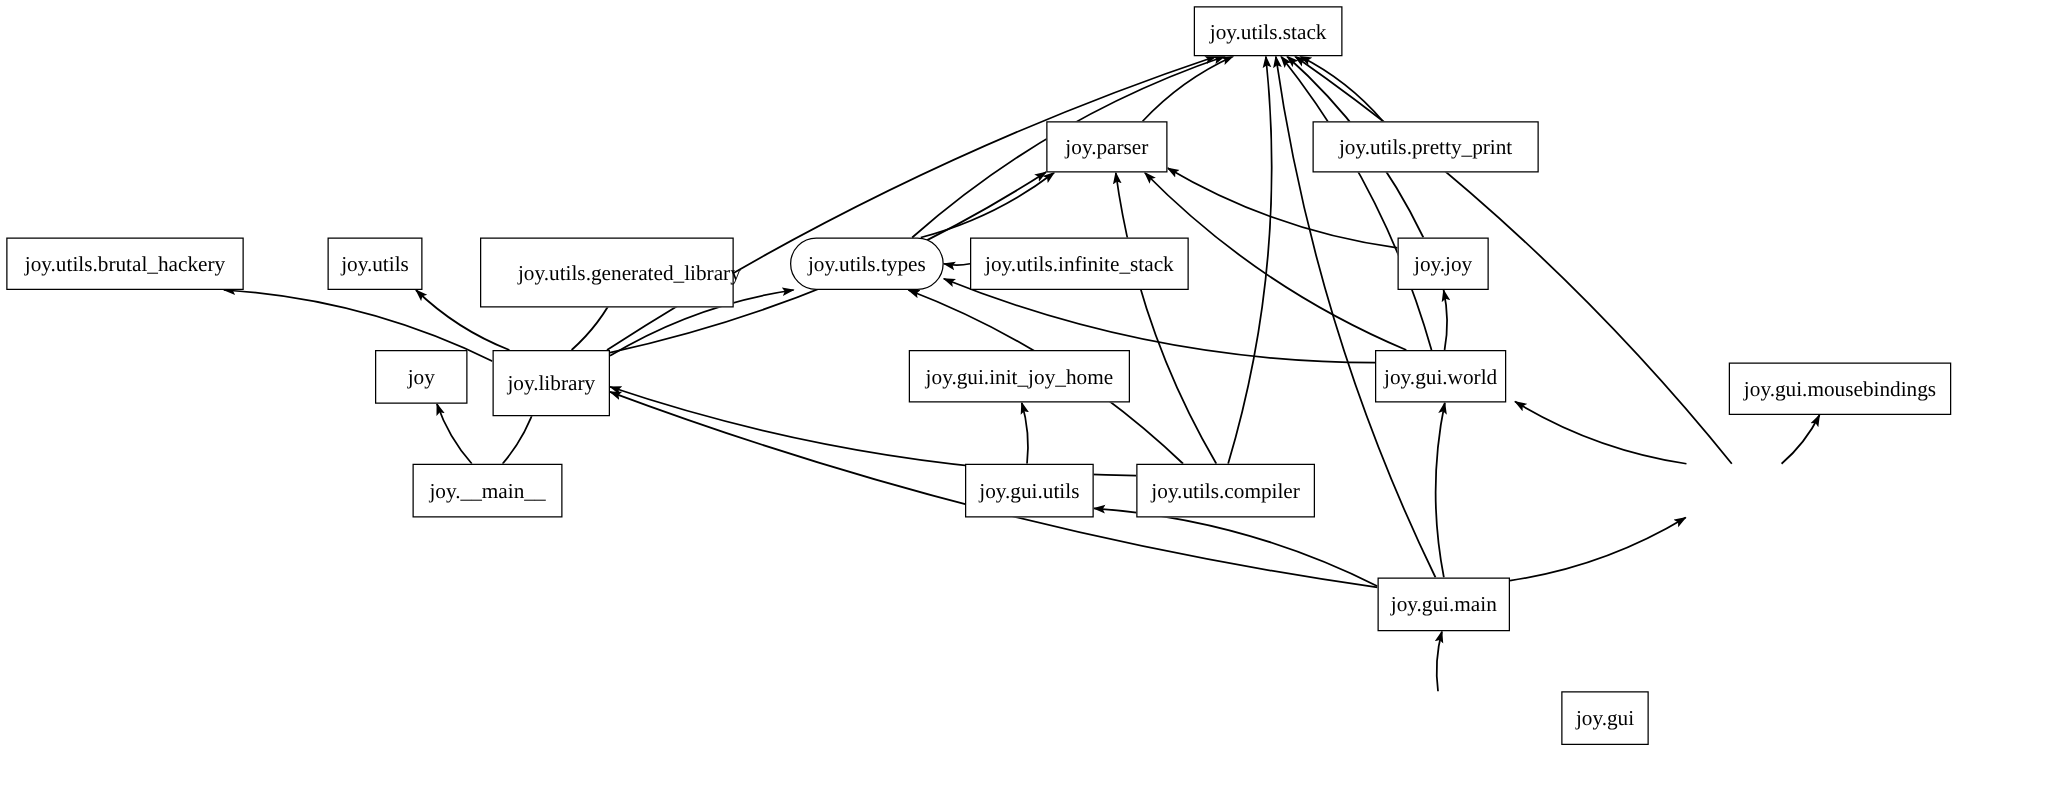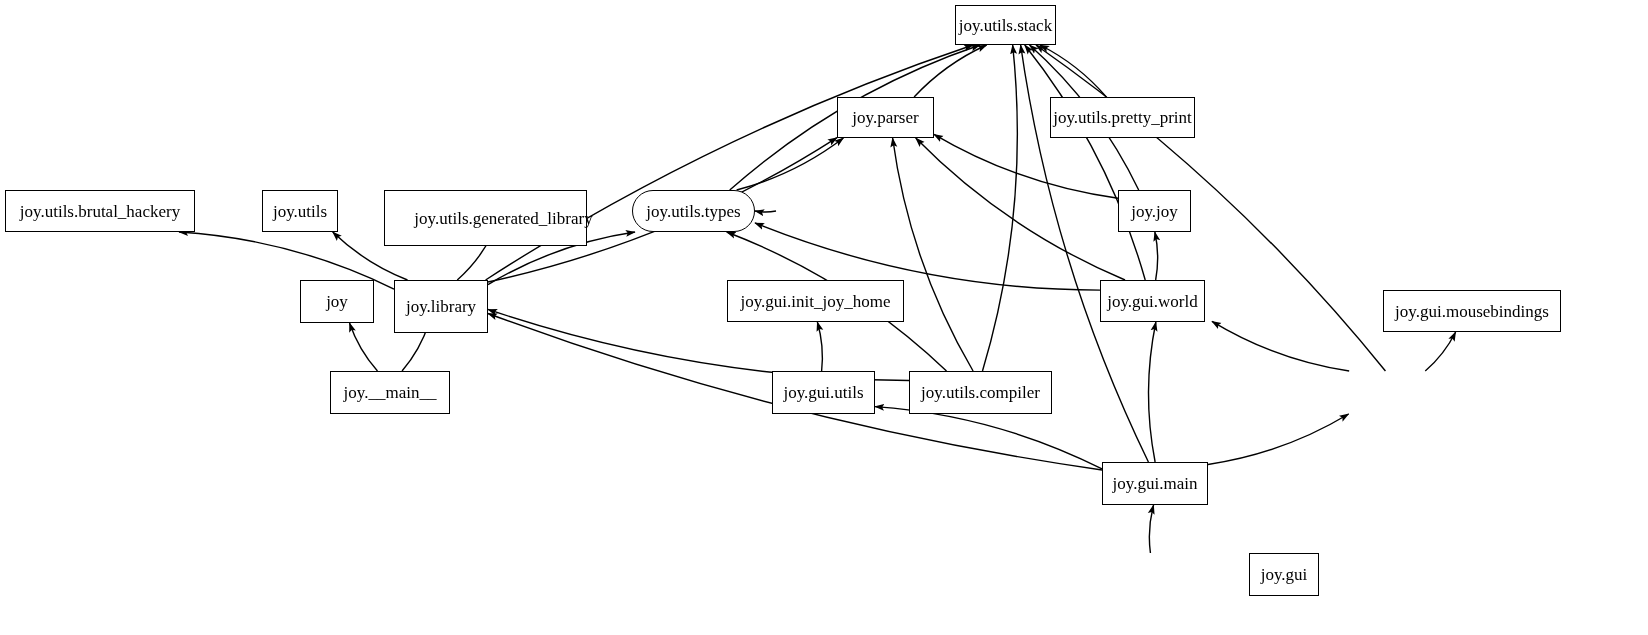--- a/index.html
+++ b/index.html
@@ -84,40 +84,43 @@
         <path d="M 1102,468.95098039215685 Q 994.7313725490196,415.0941176470588 875,406.6372549019608" marker-end="url(#arrowhead)"></path>
         <path d="M 1155.1178082191782,462 Q 1141.5013698630137,391.92328767123286 1155.8849315068494,322" marker-end="url(#arrowhead)"></path>
         <path d="M 1208,464.47435897435895 Q 1283.3510073260074,453.29789377289376 1348.607142857143,414" marker-end="url(#arrowhead)"></path>
         <path d="M 1148.4116684841877,462 Q 1052.012212261004,263.4615456751382 1020.6286804798256,45" marker-end="url(#arrowhead)"></path>
         <path d="M 1385.4496598639455,371 Q 1233.8868683752164,183.1367774065289 1035.9421768707482,45" marker-end="url(#arrowhead)"></path>
         <path d="M 1349.1693989071039,371 Q 1275.614006384245,359.8634745441757 1212,321.2930693069307" marker-end="url(#arrowhead)"></path>
         <path d="M 1425.2515337423313,371 Q 1444.3447852760737,354.5386503067485 1455.638036809816,332" marker-end="url(#arrowhead)"></path>
         <path d="M 1150.4175824175825,553 Q 1147.2,528.6835164835165 1153.5824175824175,505" marker-end="url(#arrowhead)"></path>
       </g>
   </svg>
-<div class="node" style="left: 955px; top: 5px; width: 101px; height: 40px;">
+<div class="node" style="left: 955px; top: 5px; width: 119px; height: 40px;">
       <span class="node-label">joy.utils.stack</span>
     </div>
     <div class="node" style="left: 837px; top: 97px; width: 97px; height: 41px;">
       <span class="node-label">joy.parser</span>
     </div>
-    <div class="node" style="left: 1050px; top: 97px; width: 145px; height: 41px;">
+    <div class="node" style="left: 1050px; top: 97px; width: 181px; height: 41px;">
       <span class="node-label">joy.utils.pretty_print</span>
     </div>
     <div class="node" style="left: 5px; top: 190px; width: 190px; height: 42px; text-align: center;">
       <span class="node-label">joy.utils.brutal_hackery</span>
     </div>
     <div class="node" style="left: 262px; top: 190px; width: 76px; height: 42px;">
       <span class="node-label">joy.utils</span>
     </div>
     <div class="node" style="left: 384px; top: 190px; width: 203px; height: 56px; padding-left: 36px;">
       <span class="node-label">joy.utils.generated_library</span>
     </div>
     <div class="node" style="left: 632px; top: 190px; width: 123px; height: 42px; border-radius: 21px;">
       <span class="node-label">joy.utils.types</span>
+    </div>
+    <div class="node" style="left: 776px; top: 190px; width: 175px; height: 42px;">
+      <span class="node-label">joy.utils.infinite_stack</span>
     </div>
     <div class="node" style="left: 1118px; top: 190px; width: 73px; height: 42px;">
       <span class="node-label">joy.joy</span>
     </div>
     <div class="node" style="left: 300px; top: 280px; width: 74px; height: 43px;">
       <span class="node-label">joy</span>
     </div>
     <div class="node" style="left: 394px; top: 280px; width: 94px; height: 53px;">
       <span class="node-label">joy.library</span>
     </div>

